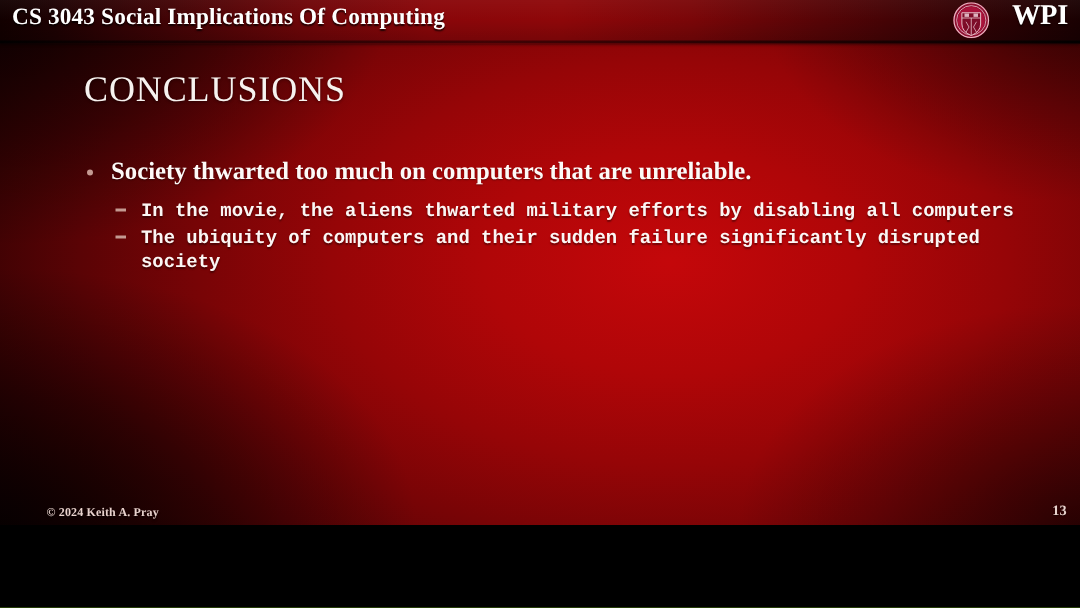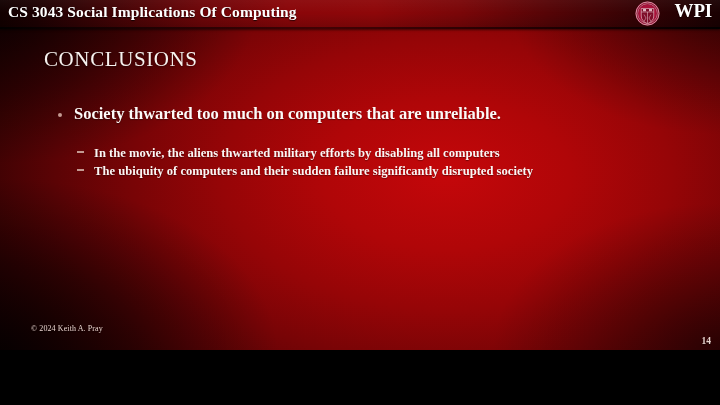--- a/index.html
+++ b/index.html
@@ -107,23 +107,23 @@
     font-weight: bold;
     color: #ffffff;
     letter-spacing: -0.2px;
     line-height: 1;
     text-shadow: 0 1px 1px rgba(0,0,0,0.6);
   }
 
   
   .slide-title {
     position: absolute;
-    left: 44px;
+    left: 56px;
     top: 47px;
-    font-size: 21px;
+    font-size: 24px;
     color: #f7f2ef;
     letter-spacing: 0.6px;
     text-shadow: 0 1px 2px rgba(0,0,0,0.45);
     white-space: nowrap;
   }
 
   
   .body-content {
     position: absolute;
     left: 56px;
@@ -145,22 +145,23 @@
     position: absolute;
     left: 2px;
     top: 0.52em;
     width: 4px;
     height: 4px;
     border-radius: 50%;
     background: #c49a92;
   }
 
   .sub-group {
-    margin-top: 20px;
+    margin-top: 8px;
     margin-bottom: 9px;
+    font-family: Liberation Mono, monospace;
   }
   .bullet-l2 {
     position: relative;
     padding-left: 38px;
     margin-bottom: 1px;
     font-size: 12.6px;
     font-weight: bold;
     color: #fbf6f4;
     line-height: 1.33;
     text-shadow: 0 1px 1px rgba(0,0,0,0.4);
@@ -173,23 +174,23 @@
     height: 2px;
     background: #c49a92;
   }
 
   .spacer-l1 { height: 9px; }
 
   
   .footer-copyright {
     position: absolute;
     left: 6px;
-    bottom: 17px;
+    bottom: 4px;
     font-size: 8px;
-    font-weight: normal;
+    font-weight: bold;
     color: #e8d2cd;
     letter-spacing: 0.1px;
     text-shadow: 0 1px 1px rgba(0,0,0,0.5);
     padding-left: 25px;
   }
   .footer-pagenum {
     position: absolute;
     right: 9px;
     bottom: 4px;
     font-size: 9.5px;
@@ -247,15 +248,15 @@
       </div>
     </div>
 
     <div class="spacer-l1"></div>
 
 
 
   </div>
 
   <div class="footer-copyright">© 2024 Keith A. Pray</div>
-  <div class="footer-pagenum">14</div>
+  <div class="footer-pagenum">13</div>
 
 </div>
 
 </body></html>

